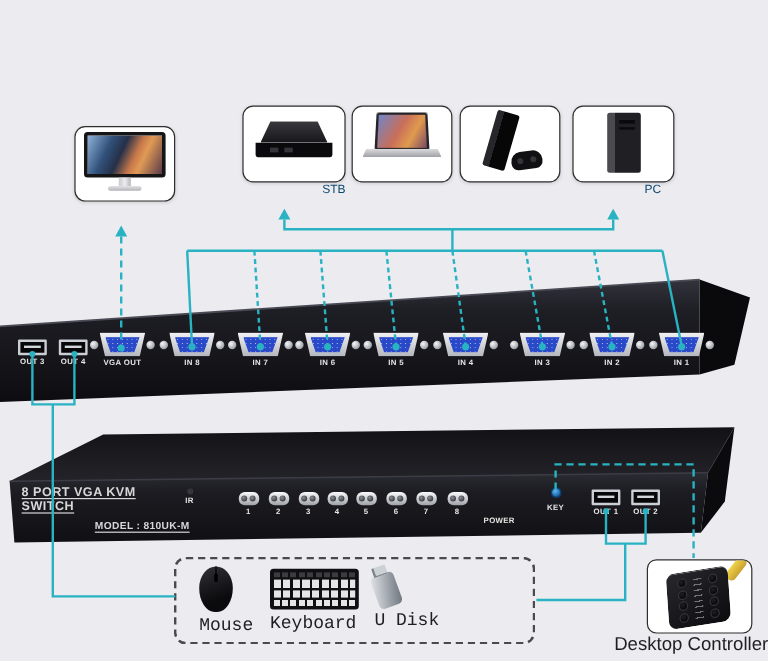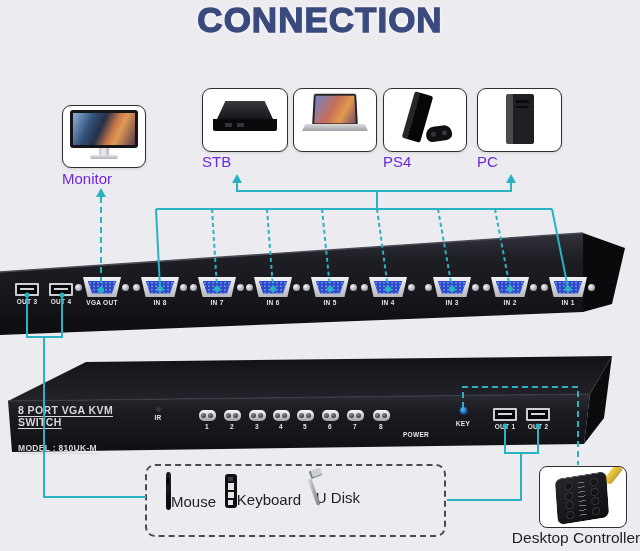--- a/index.html
+++ b/index.html
@@ -21,21 +21,21 @@
     -webkit-text-stroke:1.3px var(--title-color);
     text-shadow:0 0 6px rgba(255,255,255,.95),0 0 2px #fff;
   }
 
   
   .device-box{
     position:absolute;background:#fff;border:1.5px solid #2e2e2e;border-radius:9px;
     box-shadow:0 1px 3px rgba(0,0,0,.12);overflow:hidden;
   }
   .device-label{
-    position:absolute;font-size:15px;color:#6d28d9;text-align:left;white-space:nowrap;
+    position:absolute;font-size:10px;color:#0c4a6e;text-align:right;white-space:nowrap;
   }
   .monitor-box{left:62px;top:105px;width:84px;height:63px;}
   .stb-box{left:202px;top:88px;width:86px;height:64px;}
   .laptop-box{left:293px;top:88px;width:84px;height:64px;}
   .ps4-box{left:383px;top:88px;width:84px;height:64px;}
   .pc-box{left:477px;top:88px;width:85px;height:64px;}
 
   
   .mon-screen{width:68px;height:38px;margin:4px auto 0;border:3px solid #151517;border-radius:3px;
     background:linear-gradient(115deg,#8fb3d9 0%,#31517a 28%,#253048 45%,#c8784a 62%,#e09a55 72%,#5a3a48 100%);}
@@ -82,35 +82,35 @@
   .vga-pins{width:29px;height:13px;clip-path:polygon(0 0,100% 0,84% 100%,16% 100%);
     background:radial-gradient(circle at 50% 50%,#3d63e8 0%,var(--vga-blue) 55%,#1b3aa0 100%);
     background-color:var(--vga-blue);
     background-image:radial-gradient(#b9cdfa 0.6px,transparent 0.8px);background-size:4px 3.5px;}
   .usb-port{position:absolute;width:26px;display:flex;flex-direction:column;align-items:center;z-index:4;}
   .usb-slot{width:24px;height:13px;border:2px solid #cbced4;border-radius:1px;background:#070709;position:relative;}
   .usb-slot::after{content:"";position:absolute;left:3px;top:2.5px;width:14px;height:2.5px;background:#d2d5da;}
 
   .fp-text{position:absolute;left:18px;top:404px;width:140px;color:#d8d8d8;z-index:4;}
   .fp-name{font-size:10.5px;font-weight:bold;letter-spacing:.4px;text-decoration:underline;text-underline-offset:2px;}
-  .fp-model{font-size:8.5px;font-weight:bold;letter-spacing:.3px;margin-top:15px;text-decoration:underline;text-underline-offset:2px;}
+  .fp-model{font-size:8.5px;font-weight:bold;letter-spacing:.3px;margin-top:5px;text-decoration:underline;text-underline-offset:2px;text-align:right;}
   .ir{position:absolute;left:148px;top:407px;width:20px;display:flex;flex-direction:column;align-items:center;z-index:4;}
   .ir-dot{width:5px;height:5px;border-radius:50%;background:radial-gradient(#4a4a52,#1a1a1e);border:1px solid #3a3a42;}
   .fp-btn{position:absolute;width:20px;display:flex;flex-direction:column;align-items:center;z-index:4;}
   .btn-face{width:17px;height:11px;border-radius:5px;background:linear-gradient(180deg,#fbfbfc,#9ea2a9);
     display:flex;align-items:center;justify-content:center;gap:2px;}
   .btn-face span{width:5px;height:5px;border-radius:50%;background:radial-gradient(circle at 40% 35%,#8a8e95,#34363b 75%);}
   .fp-power{position:absolute;left:396px;top:429px;width:40px;z-index:4;}
   .fp-key{position:absolute;left:451px;top:406px;width:24px;display:flex;flex-direction:column;align-items:center;z-index:4;}
   .key-dot{width:9px;height:9px;border-radius:50%;background:radial-gradient(circle at 38% 32%,#5fb6ef,#135a9e 75%);
     border:1px solid #0d3f70;margin-bottom:3px;}
 
   
   .acc-box{position:absolute;left:145px;top:464px;width:301px;height:73px;border:2px dashed #4a4a4a;border-radius:10px;z-index:2;}
-  .acc-item{position:absolute;display:flex;flex-direction:row;align-items:flex-end;z-index:3;}
+  .acc-item{position:absolute;display:flex;flex-direction:column;align-items:flex-start;z-index:3;font-family:Liberation Mono, monospace;}
   .acc-label{font-size:15px;color:#1f1f1f;margin-top:3px;white-space:nowrap;}
 
   .mouse{width:28px;height:38px;border-radius:14px 14px 13px 13px/18px 18px 20px 20px;
     background:linear-gradient(160deg,#303036,#0b0b0d 70%);position:relative;}
   .mouse::before{content:"";position:absolute;left:50%;top:0;width:1px;height:12px;background:#000;transform:translateX(-50%);}
   .mouse::after{content:"";position:absolute;left:50%;top:6px;width:3px;height:7px;border-radius:2px;background:#000;transform:translateX(-50%);}
 
   .kb{width:74px;height:34px;background:#101013;border-radius:3px;padding:3px;display:flex;flex-direction:column;gap:2px;}
   .kb .r1{height:5px;background:repeating-linear-gradient(90deg,#3b3b40 0 5px,#101013 5px 7px);}
   .kb .r2,.kb .r3{height:7px;background:repeating-linear-gradient(90deg,#e5e5e7 0 6px,#101013 6px 8px);}
@@ -150,21 +150,20 @@
   .connectors .dash{stroke-dasharray:6 4;}
   .connectors .dash2{stroke-dasharray:4 3;}
   .connectors circle{fill:var(--accent);}
   .connectors polygon{fill:var(--accent);}
 </style>
 </head>
 <body>
 
 <div class="stage">
 
-  <h1 class="title">CONNECTION</h1>
 
   <svg class="panels" viewBox="0 0 640 551">
     <defs>
       <linearGradient id="rearGrad" x1="0" y1="0" x2="0" y2="1">
         <stop offset="0" stop-color="#33333c"></stop>
           <stop offset="0.25" stop-color="#1e1e25"></stop>
           <stop offset="1" stop-color="#0d0d11"></stop>
       </linearGradient>
       <linearGradient id="fpTopGrad" x1="0" y1="0" x2="0" y2="1">
         <stop offset="0" stop-color="#121216"></stop>
@@ -191,21 +190,20 @@
     </g>
   </svg>
 
   <div class="device-box monitor-box">
     <div>
       <div class="mon-screen"></div>
       <div class="mon-neck"></div>
       <div class="mon-base"></div>
     </div>
   </div>
-  <div class="device-label" style="left:62px;top:170px;width:84px;">Monitor</div>
 
   <div class="device-box stb-box">
     <div>
       <div class="stb-top"></div>
       <div class="stb-front"></div>
     </div>
   </div>
   <div class="device-label" style="left:202px;top:153px;width:86px;">STB</div>
 
   <div class="device-box laptop-box">
@@ -214,28 +212,27 @@
       <div class="lap-base"></div>
     </div>
   </div>
 
   <div class="device-box ps4-box">
     <div class="ps4-wrap">
       <div class="ps4-slab"></div>
       <div class="ps4-pad"></div>
     </div>
   </div>
-  <div class="device-label" style="left:383px;top:153px;width:84px;">PS4</div>
 
   <div class="device-box pc-box">
     <div>
       <div class="pc-tower"></div>
     </div>
   </div>
-  <div class="device-label" style="left:477px;top:153px;width:85px;">PC</div>
+  <div class="device-label" style="left:466px;top:153px;width:85px;">PC</div>
 
   <div class="usb-port" style="left:14px;top:283px;">
     <div class="usb-slot"></div>
     <div class="port-label">OUT 3</div>
   </div>
   <div class="usb-port" style="left:48px;top:283px;">
     <div class="usb-slot"></div>
     <div class="port-label">OUT 4</div>
   </div>
 

